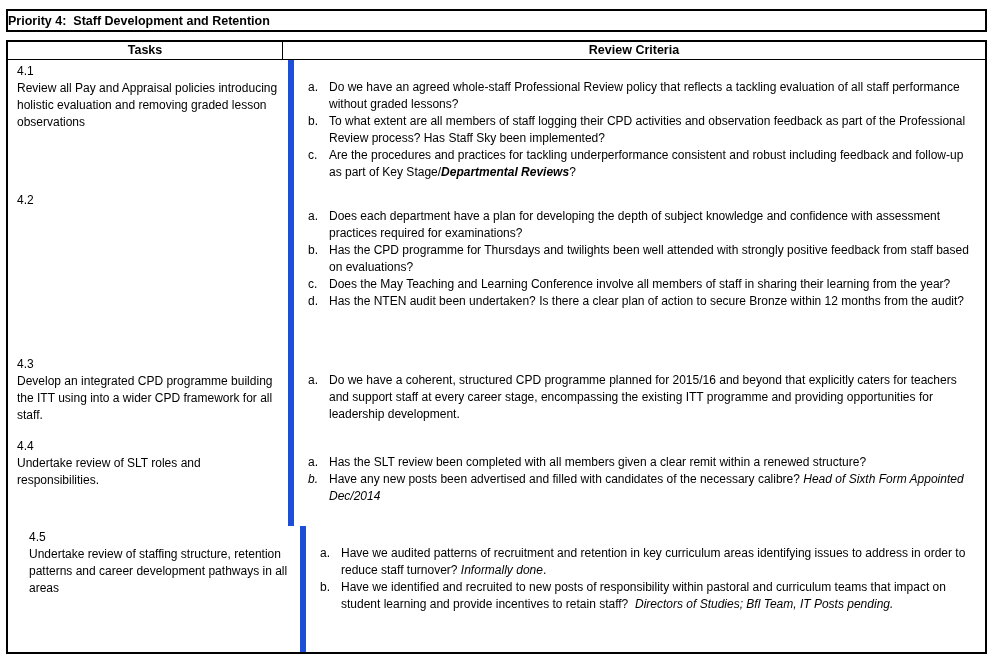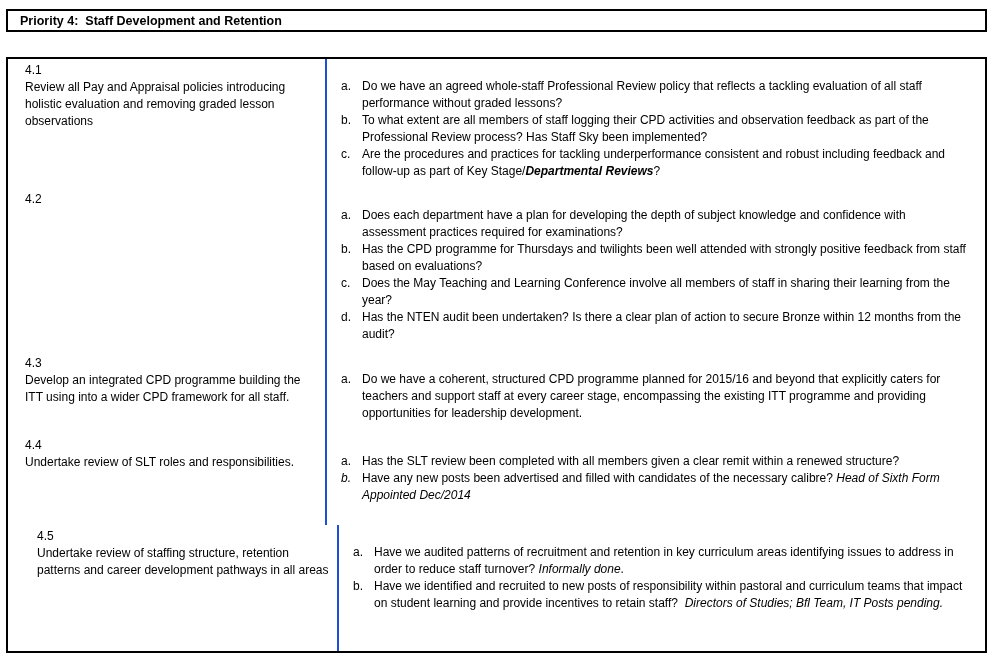--- a/index.html
+++ b/index.html
@@ -9,25 +9,25 @@
     font-family:"Liberation Sans", sans-serif;
     color:#000;
     font-size:12px;
   }
   .doc { margin:9px 10px 0 6px; width:981px; }
 
   .title-box {
     border:2px solid #000;
     height:23px;
     display:flex; align-items:center;
-    padding-left:12px;
+    padding-left:0;
     font-weight:bold;
     font-size:12.5px;
     white-space:pre-wrap;
-    margin-bottom:25px;
+    margin-bottom:8px;
   }
 
   .main-table {
     border:2px solid #000;
   }
 
   .header-row {
     display:flex;
     border-bottom:1px solid #000;
     height:18px;
@@ -36,23 +36,23 @@
     font-weight:bold;
     font-size:12.5px;
     text-align:center;
     line-height:17px;
   }
   .th-tasks  { width:275px; border-right:1px solid #000; }
   .th-criteria { flex:1; }
 
   .row { display:flex; }
   .task-cell {
-    width:319px;
-    border-right:2px solid #1d4ed8;
-    padding:3px 8px 0 17px;
+    width:286px;
+    border-right:6px solid #1d4ed8;
+    padding:3px 8px 0 9px;
     line-height:17px;
     white-space:pre-wrap;
   }
   .criteria-cell {
     flex:1;
     padding:19px 12px 0 14px;
     line-height:17px;
   }
   .row-0 { min-height:129px; }
   .row-1 { min-height:164px;justify-content:flex-end; }
@@ -67,20 +67,24 @@
   .italic { font-style:italic; }
 </style>
 </head>
 <body>
 
 <div class="doc">
 
   <div class="title-box">Priority 4:  Staff Development and Retention</div>
 
   <div class="main-table">
+    <div class="header-row">
+      <div class="th th-tasks">Tasks</div>
+      <div class="th th-criteria">Review Criteria</div>
+    </div>
     <div>
         <div class="row row-0">
           <div class="task-cell"><div class="task-number">4.1</div><div class="task-desc">Review all Pay and Appraisal policies introducing holistic evaluation and removing graded lesson observations</div></div>
           <div class="criteria-cell">
             <div class="crit-item">
               <span class="marker">a.</span>
               <div class="crit-text"><span>Do we have an agreed whole-staff Professional Review policy that reflects a tackling evaluation of all staff performance without graded lessons?</span></div>
             </div>
             <div class="crit-item">
               <span class="marker">b.</span>

